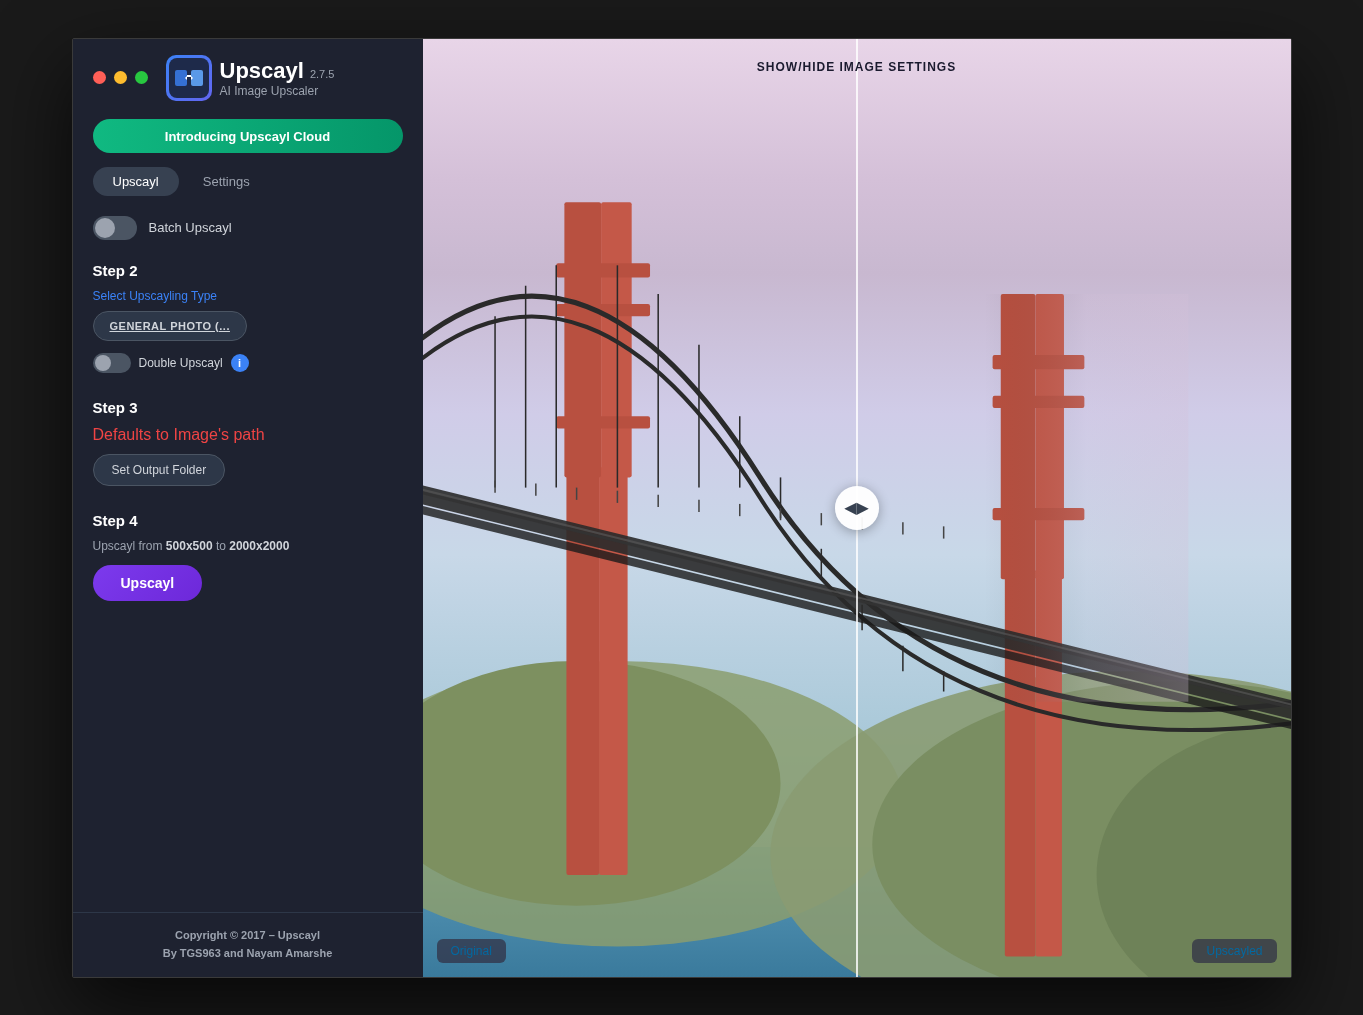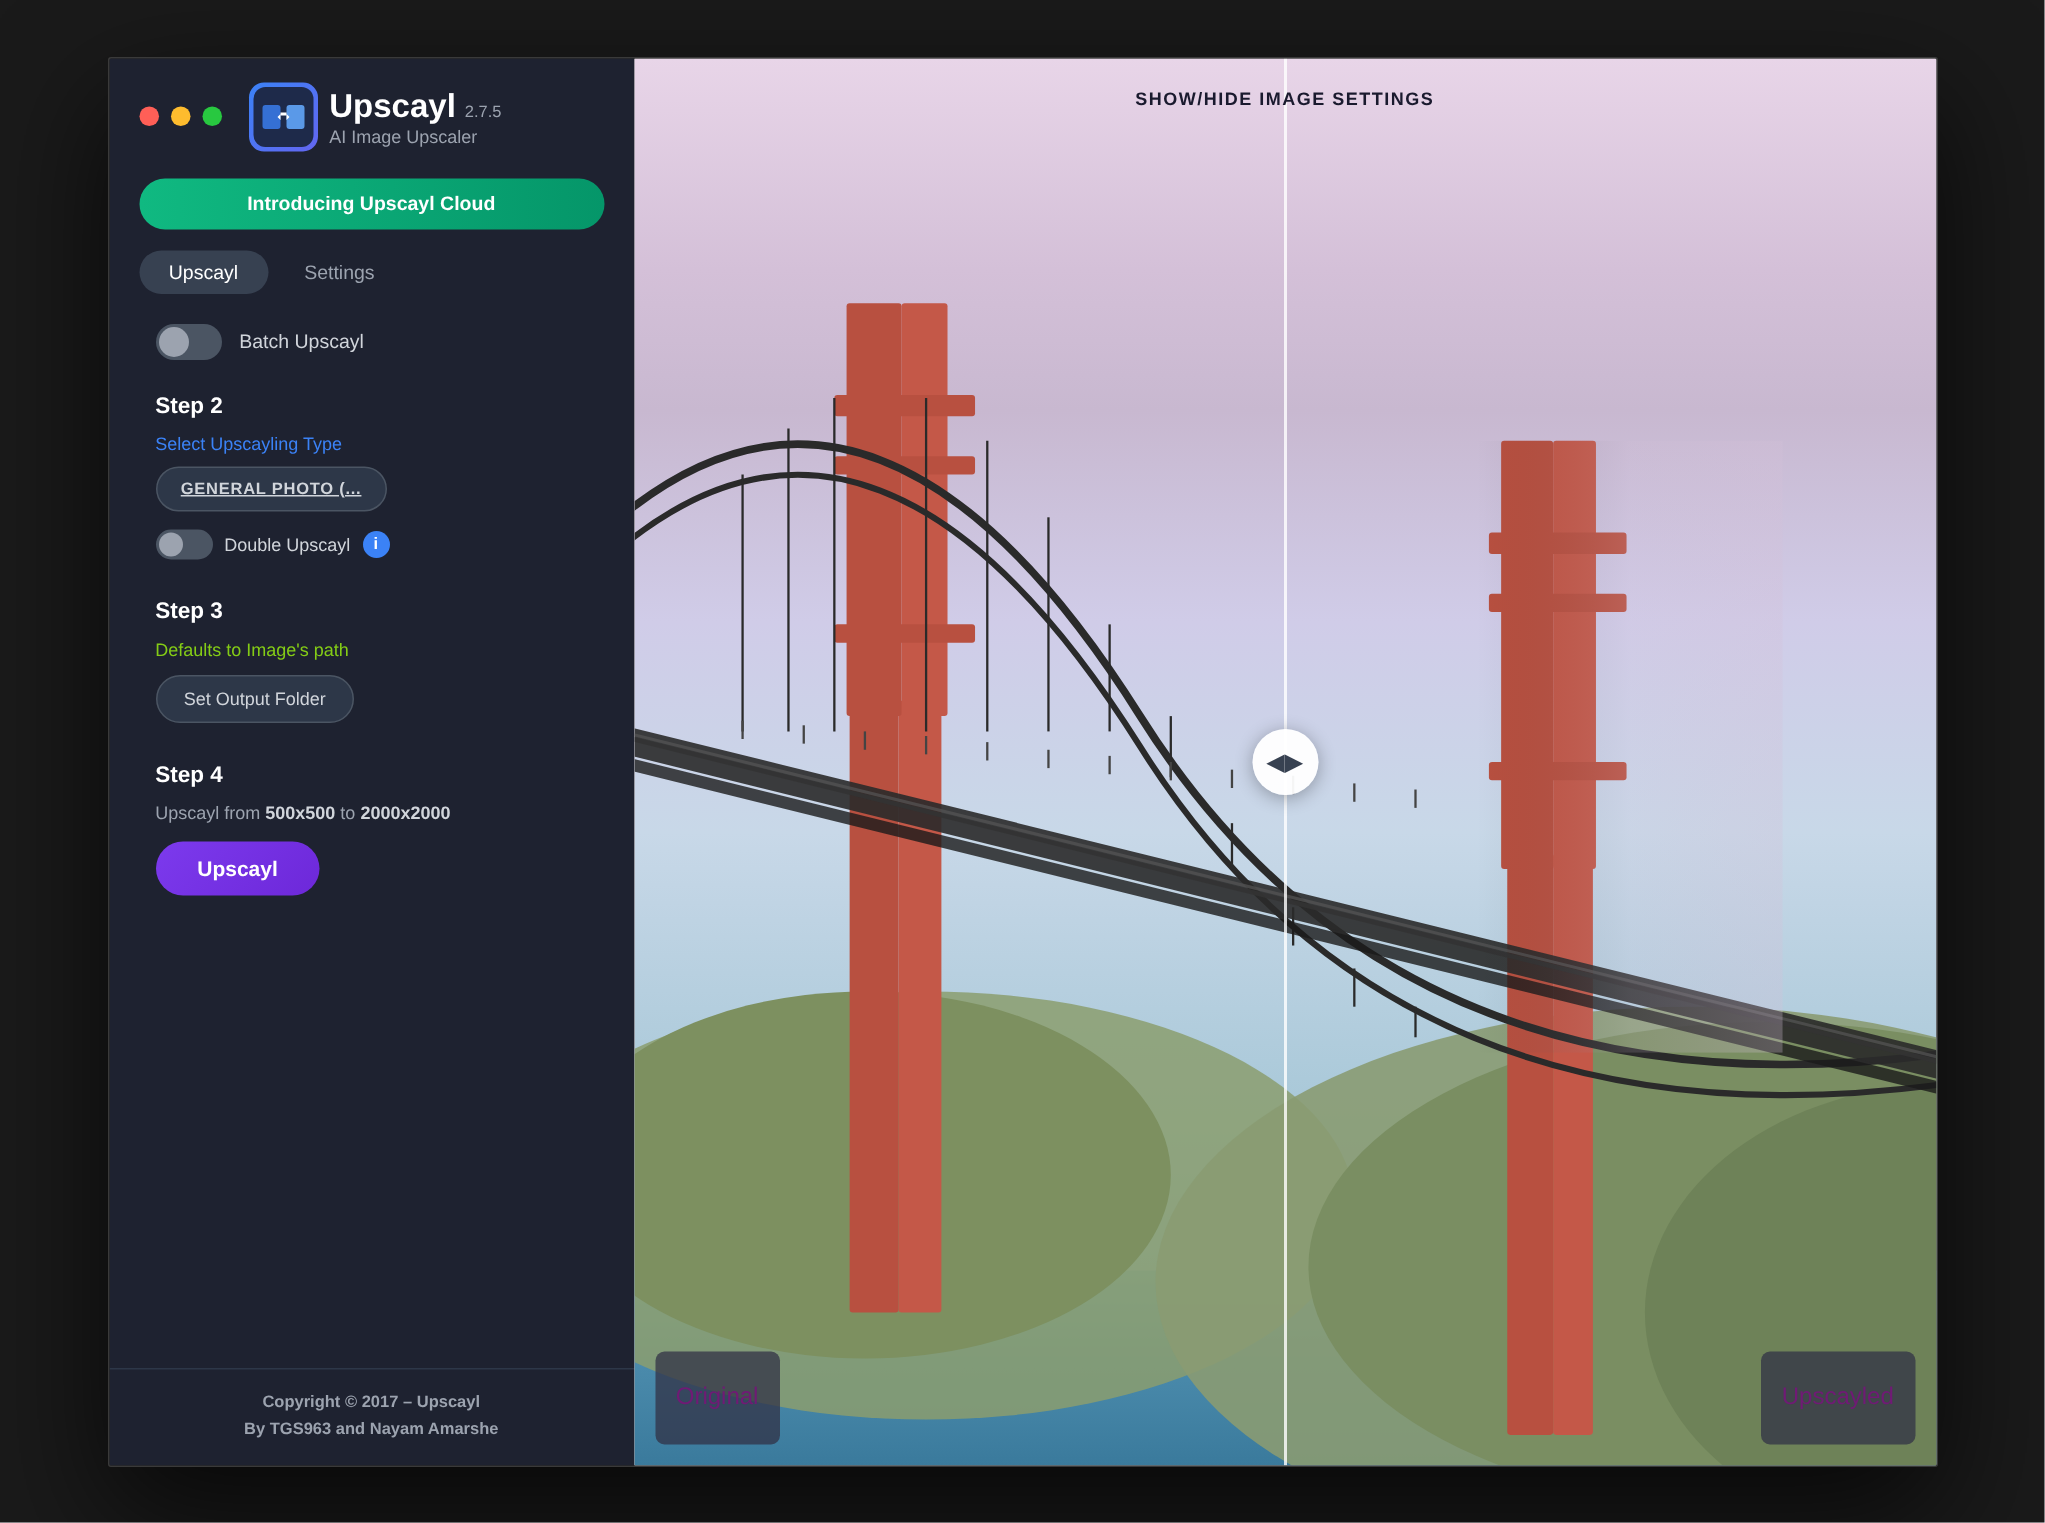--- a/index.html
+++ b/index.html
@@ -147,21 +147,20 @@
 
     .tab-inactive {
       background: transparent;
       color: #9ca3af;
     }
 
     .sidebar-content {
       padding: 0 20px;
       flex: 1;
       overflow-y: auto;
-      margin-left: 11px;
     }
 
     .toggle-row {
       display: flex;
       align-items: center;
       gap: 12px;
       margin-bottom: 22px;
     }
 
     .toggle {
@@ -190,22 +189,22 @@
     }
 
     .step-heading {
       font-size: 15px;
       font-weight: 700;
       color: #ffffff;
       margin-bottom: 10px;
     }
 
     .step-subtext {
-      font-size: 12px;
-      color: #84cc16;
+      font-size: 16px;
+      color: #ef4444;
       margin-bottom: 10px;
     }
 
     .btn-outline {
       border: 1px solid #4b5563;
       background: #2d3748;
       color: #d1d5db;
       padding: 8px 18px;
       border-radius: 20px;
       font-size: 12px;
@@ -411,24 +410,24 @@
       gap: 2px;
       color: #374151;
       font-size: 16px;
     }
 
     
     .img-label {
       position: absolute;
       bottom: 14px;
       background: rgba(50,50,70,0.75);
-      color: #701a75;
-      padding: 22px 14px;
+      color: #0369a1;
+      padding: 5px 14px;
       border-radius: 6px;
-      font-size: 16px;
+      font-size: 12px;
       font-weight: 500;
       z-index: 10;
     }
 
     .img-label-left {
       left: 14px;
     }
 
     .img-label-right {
       right: 14px;

